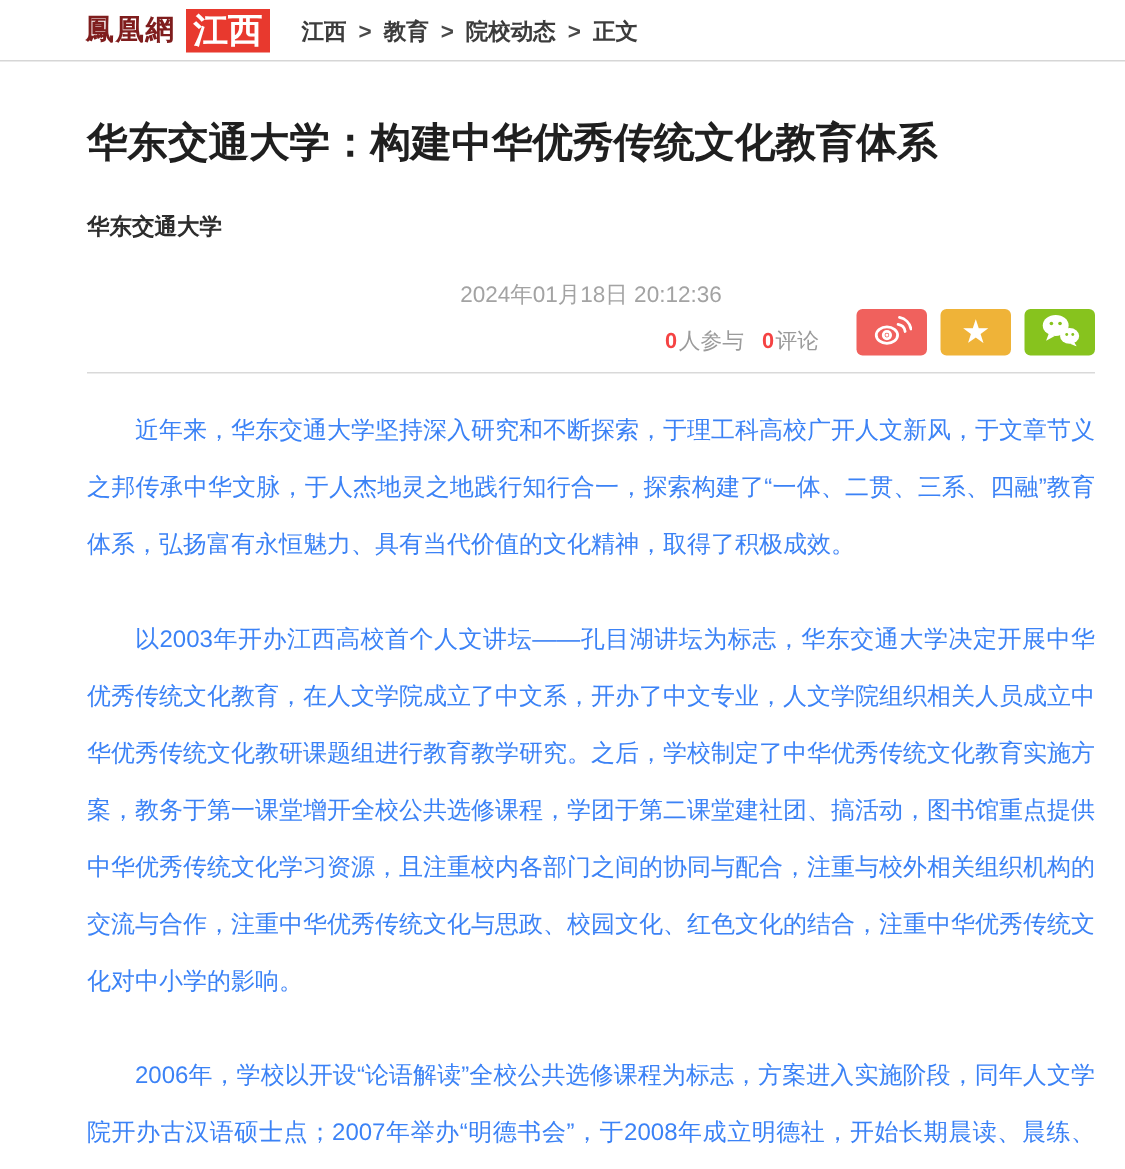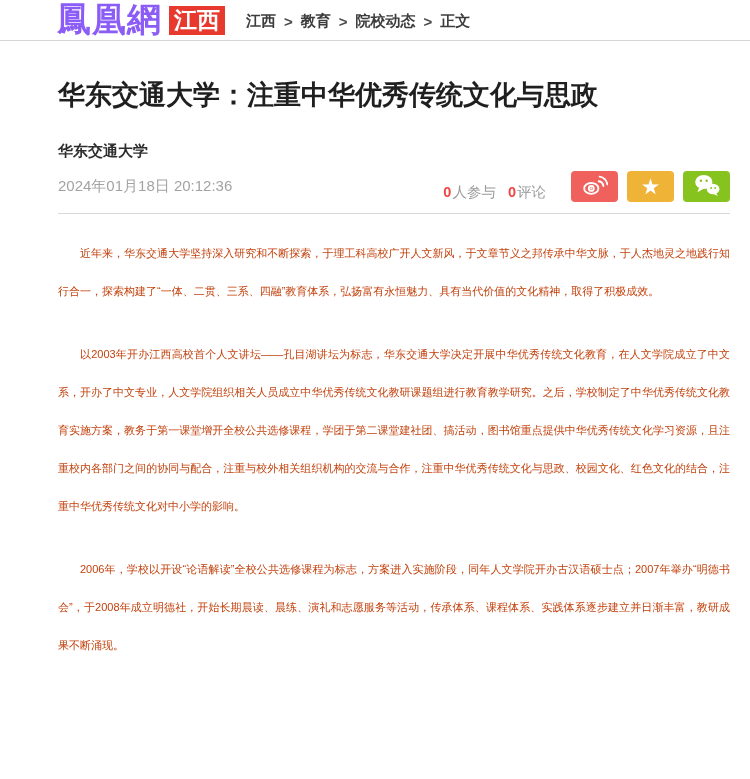--- a/index.html
+++ b/index.html
@@ -16,23 +16,23 @@
   .site-header {
     height: 41px;
     display: flex;
     align-items: center;
     padding-left: 57px;
     border-bottom: 1px solid #d6d6d6;
   }
   .logo-area { display: flex; align-items: center; text-decoration: none; cursor: pointer; }
   .logo-text {
     font-family: "Liberation Serif", "DejaVu Serif", serif;
-    font-size: 34px;
-    font-weight: 700;
-    color: #8b5cf6;
+    font-size: 19px;
+    font-weight: 700;
+    color: #7f1d1d;
     line-height: 1;
     letter-spacing: 1px;
     text-align: center;
   }
   .logo-badge {
     font-family: "Liberation Serif", "DejaVu Serif", serif;
     font-size: 23px;
     font-weight: 700;
     color: #ffffff;
     line-height: 29px;
@@ -62,23 +62,24 @@
     font-weight: 700;
     color: #1f1f1f;
   }
   .article-source {
     margin-top: 29px;
     font-size: 15px;
     font-weight: 700;
     color: #2d2d2d;
   }
   .meta-row {
-    margin-top: 10px;
+    margin-top: 26px;
     display: flex;
     align-items: center;
+    flex-direction: column;
   }
   .publish-date { font-size: 15px; color: #a3a3a3; }
   .meta-right { margin-left: auto; display: flex; align-items: flex-end; }
   .counts { font-size: 14.5px; color: #9b9b9b; margin-right: 16px; white-space: nowrap; }
   .counts .num { color: #f54343; font-weight: 700; font-style: normal; margin-right: 1px; }
   .counts .count-group + .count-group { margin-left: 12px; }
 
   .share-btn {
     width: 47px;
     height: 31px;
@@ -95,23 +96,23 @@
 
   .divider {
     border: none;
     border-top: 1px solid #d9d9d9;
     margin: 11px 0 0 0;
   }
 
   
   .article-body { padding-bottom: 24px; }
   .body-para {
-    font-size: 11px;
+    font-size: 16px;
     line-height: 38px;
-    color: #c2410c;
+    color: #3b82f6;
     text-align: justify;
     text-indent: 2em;
     margin: 25px 0;
   }
   .article-body .body-para:first-child { margin-top: 20px; }
   .sub-heading {
     font-size: 17.5px;
     line-height: 38px;
     font-weight: 700;
     color: #2d2d2d;
@@ -133,21 +134,21 @@
     <a>教育</a>
     <span class="sep">&gt;</span>
     <a>院校动态</a>
     <span class="sep">&gt;</span>
     <span>正文</span>
   </nav>
 </header>
 
 <main class="container">
 
-  <h1 class="article-title">华东交通大学：注重中华优秀传统文化与思政</h1>
+  <h1 class="article-title">华东交通大学：构建中华优秀传统文化教育体系</h1>
 
   <div class="article-source">华东交通大学</div>
 
   <div class="meta-row">
     <span class="publish-date">2024年01月18日 20:12:36</span>
 
     <div class="meta-right">
       <span class="counts">
         <span class="count-group"><b class="num">0</b><span>人参与</span></span><span class="count-group"><b class="num">0</b><span>评论</span></span>
       </span>

